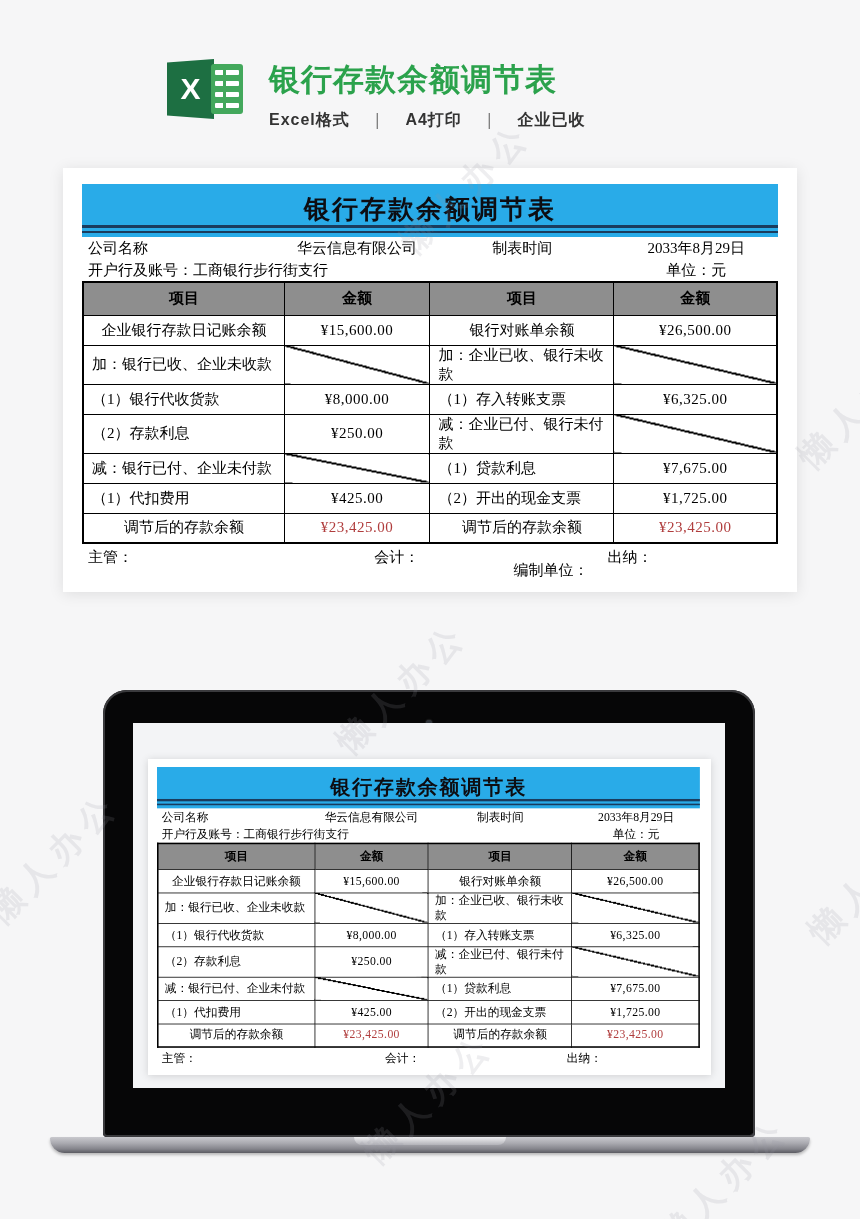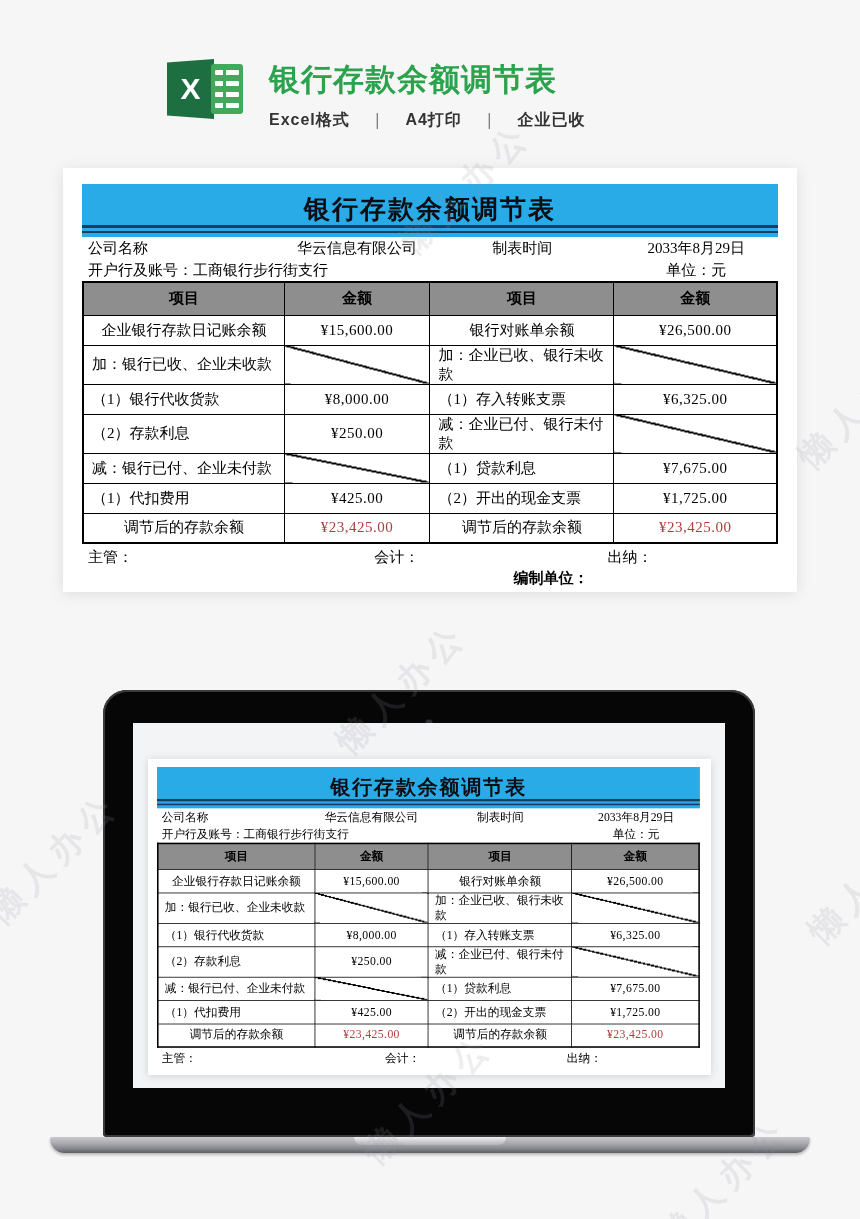--- a/index.html
+++ b/index.html
@@ -73,21 +73,21 @@
     background-image:linear-gradient(to top right,
       transparent calc(50% - 1px), #000 calc(50% - 1px),
       #000 calc(50% + 1px), transparent calc(50% + 1px));
   }
 
   .sig { position:relative; height:46px; font-size:15px; margin-top:3px; }
   .sig span { position:absolute; }
   .sig-supervisor { left:6px; top:1px; }
   .sig-accountant { left:42%; top:1px; }
   .sig-cashier { left:75.5%; top:1px; }
-  .sig-prepared { left:62%; top:22px;font-weight:bold; }
+  .sig-prepared { left:62%; top:14px; }
 
   
   .laptop { position:absolute; left:0; top:690px; width:860px; height:480px; }
   .bezel {
     position:absolute; left:103px; top:0; width:652px; height:447px;
     background:#060607; border-radius:24px 24px 4px 4px;
     box-shadow:inset 0 0 0 2px #3a3a3d;
   }
   .camera { position:absolute; left:50%; top:30px; width:6px; height:6px; margin-left:-3px;
     border-radius:50%; background:#2c3138; box-shadow:0 0 2px #555; }

